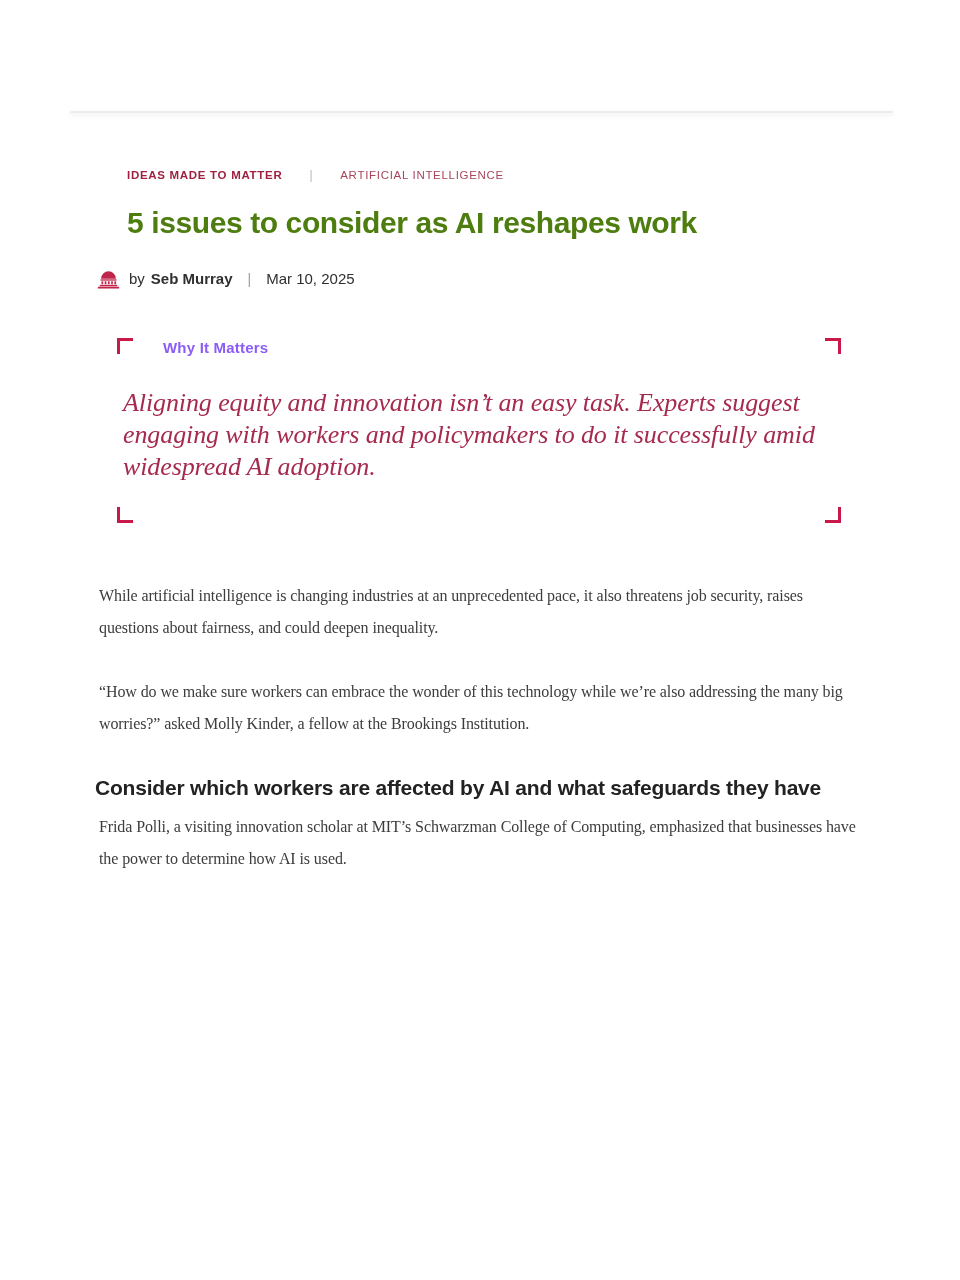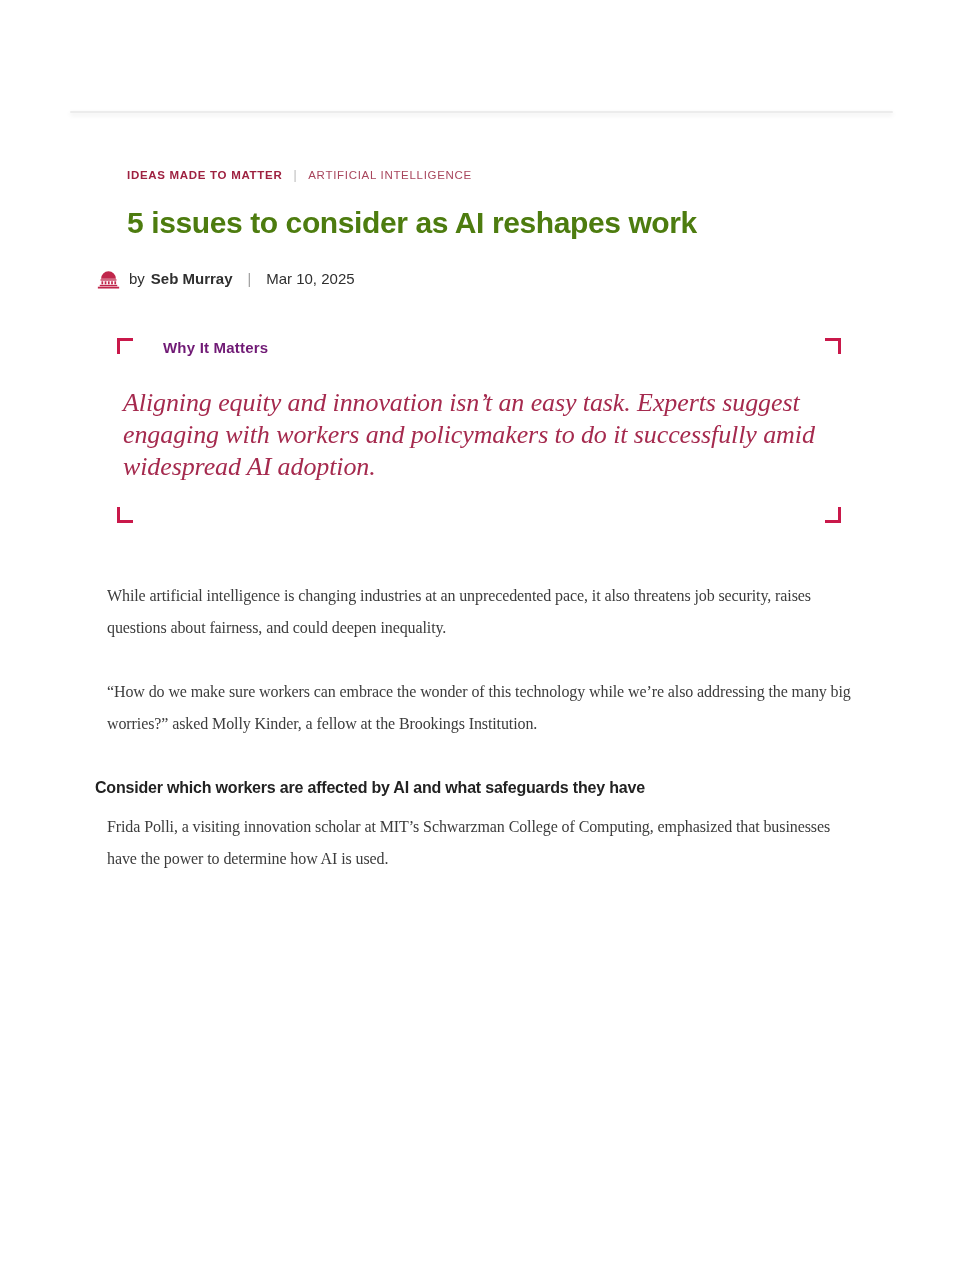--- a/index.html
+++ b/index.html
@@ -28,21 +28,21 @@
 
   a { color: inherit; text-decoration: none; cursor: pointer; }
 
   
   .article-header { padding-top: 168px; margin-left: 127px; margin-right: 95px; }
 
   .eyebrow {
     font-size: 11.5px; line-height: 14px;
     letter-spacing: 0.7px;
     color: #a8274b;
-    display: flex; align-items: center;
+    display: flex; align-items: center; gap: 16px;
   }
   .eyebrow .kicker { font-weight: 700; color: #9e2140; }
   .eyebrow .topic  { font-weight: 500; color: #a8455c; }
   .eyebrow .sep    { color: #b9b9b9; font-weight: 400; margin: 0 11px; font-size: 12px; }
 
   .title {
     margin: 22px 0 0;
     font-size: 30px; line-height: 38px;
     font-weight: 700; color: #4d7c0f;
     letter-spacing: -0.4px;
@@ -69,45 +69,45 @@
     padding-top: 2px;
   }
   .corner { position: absolute; width: 16px; height: 16px; }
   .corner.tl { top: 0;    left: 0;  border-top: 3.5px solid #c9184a;    border-left: 3.5px solid #c9184a; }
   .corner.tr { top: 0;    right: 0; border-top: 3.5px solid #c9184a;    border-right: 3.5px solid #c9184a; }
   .corner.bl { bottom: 0; left: 0;  border-bottom: 3.5px solid #c9184a; border-left: 3.5px solid #c9184a; }
   .corner.br { bottom: 0; right: 0; border-bottom: 3.5px solid #c9184a; border-right: 3.5px solid #c9184a; }
   .why-label {
     margin-left: 46px;
     font-size: 15px; font-weight: 700; line-height: 16px;
-    color: #701a75; letter-spacing: 0.2px;
+    color: #8b5cf6; letter-spacing: 0.2px;
   }
   .why-text {
     margin: 31px 0 0 6px;
     width: 716px;
     font-family: "Liberation Serif", serif;
     font-style: italic;
     font-size: 26px; line-height: 32px;
     letter-spacing: -0.1px;
     color: #a52a4e;
   }
 
   
   .body {
     margin: 57px 95px 0;
     width: 770px;
     font-family: "Liberation Serif", serif;
     font-size: 16px; line-height: 32px;
     letter-spacing: -0.1px;
     color: #3c3c3c;
   }
-  .body p { margin: 0 12px 32px; }
+  .body p { margin: 0 4px 32px; }
   .body h2 {
     font-family: "Liberation Sans", sans-serif;
-    font-size: 16px; line-height: 30px;
+    font-size: 21px; line-height: 30px;
     font-weight: 700; color: #222222;
     letter-spacing: -0.2px;
     margin: 33px 0 8px;
     white-space: nowrap;
   }
 </style>
 </head>
 <body>
 
 <div class="page">

